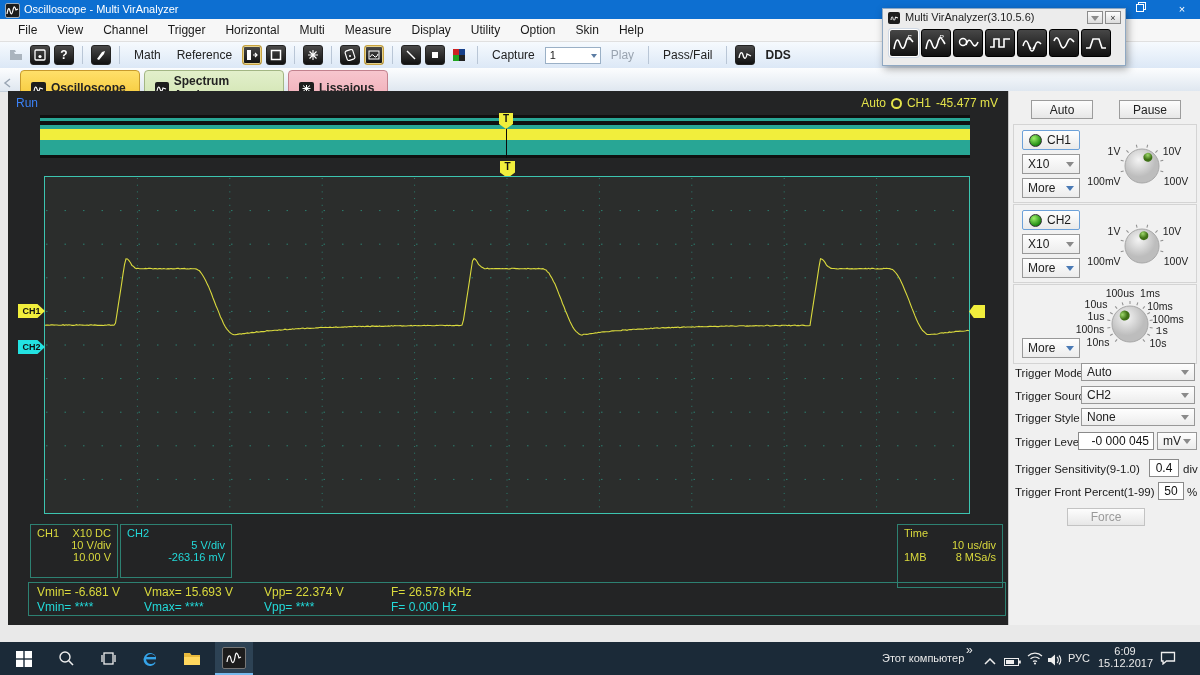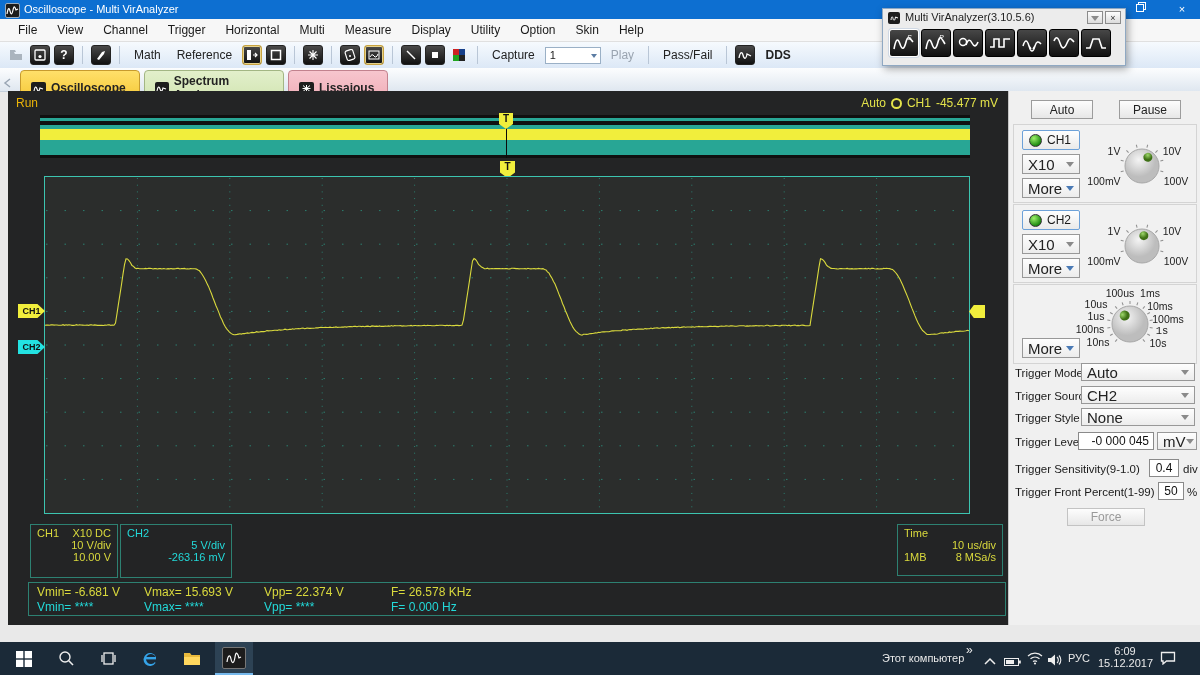--- a/index.html
+++ b/index.html
@@ -31,21 +31,21 @@
   .dda{width:0;height:0;border-left:3.5px solid transparent;border-right:3.5px solid transparent;
     border-top:4px solid #5b7ca3;display:inline-block;}
   
   .tabbar{left:0;top:68px;width:1200px;height:23px;background:linear-gradient(#fcfdfe,#dfe7f0);
     border-bottom:1px solid #c3cfdc;}
   .tab{position:absolute;top:2px;height:36px;border-radius:4px 4px 0 0;display:flex;align-items:center;
     gap:5px;padding:0 10px;font-size:12px;font-weight:bold;color:#222;box-sizing:border-box;}
   .tabicon{width:15px;height:13px;background:#1d1d1d;border-radius:2px;display:flex;align-items:center;justify-content:center;}
   
   .scope{left:8px;top:91px;width:1000px;height:534px;background:#232425;}
-  .runlbl{left:8px;top:5px;color:#eab308;font-size:12px;}
+  .runlbl{left:8px;top:5px;color:#3b82f6;font-size:12px;}
   .readout{right:10px;top:5px;color:#e3e34a;font-size:12px;display:flex;align-items:center;gap:5px;}
   .ring{width:7px;height:7px;border:2px solid #e3e34a;border-radius:50%;display:inline-block;}
   .recbar{left:32px;top:24px;width:930px;height:43px;
     background:linear-gradient(#101010 0 3px,#28a695 3px 6px,#101010 6px 10px,#28a695 10px 14px,
     #f1ee3c 14px 25px,#28a695 25px 40px,#101010 40px 43px);}
   .ttag{background:#f1ee3c;color:#111;font-size:10px;font-weight:bold;text-align:center;
     clip-path:polygon(0 0,100% 0,100% 68%,50% 100%,0 68%);line-height:11px;}
   .gridwrap{left:36px;top:85px;width:924px;height:336px;background:#2b2d2c;border:1px solid #3cc4b0;}
   .chtag{width:27px;height:14px;font-size:9px;font-weight:bold;color:#111;line-height:14px;text-align:center;
     clip-path:polygon(0 0,72% 0,100% 50%,72% 100%,0 100%);}
@@ -58,21 +58,21 @@
   
   .rpanel{left:1008px;top:91px;width:192px;height:534px;background:#f0f0f0;border-left:1px solid #c6c6c6;
     box-sizing:border-box;font-size:11.5px;color:#1a1a1a;}
   .wbtn{background:linear-gradient(#fdfdfd,#e7e7e7);border:1px solid #9c9c9c;text-align:center;
     font-size:12px;color:#222;box-sizing:border-box;}
   .group{border:1px solid #d4d4d4;background:#f1f1f1;box-sizing:border-box;}
   .ledbtn{background:linear-gradient(#fefefe,#eaeaea);border:1px solid #6da1d8;border-radius:2px;
     display:flex;align-items:center;gap:5px;padding:0 6px;box-sizing:border-box;font-size:12px;}
   .led{width:11px;height:11px;border-radius:50%;background:radial-gradient(circle at 35% 30%,#9df06a,#1f8c12 70%,#115c08);border:1px solid #333;}
   .sel{background:linear-gradient(#fefefe,#ececec);border:1px solid #989898;display:flex;align-items:center;
-    justify-content:space-between;padding:0 5px;box-sizing:border-box;font-size:15px;color:#222;}
+    justify-content:space-between;padding:0 5px;box-sizing:border-box;font-size:12px;color:#222;}
   .chev{width:0;height:0;border-left:4px solid transparent;border-right:4px solid transparent;border-top:5px solid #4a7ab5;}
   .chevg{width:0;height:0;border-left:4px solid transparent;border-right:4px solid transparent;border-top:5px solid #8a8a8a;}
   .valbox{background:#fff;border:1px solid #8a8a8a;box-sizing:border-box;font-size:12px;color:#111;
     display:flex;align-items:center;}
   .knoblbl{position:absolute;transform:translate(-50%,-50%);font-size:10.5px;color:#222;white-space:nowrap;}
   
   .statusbar{left:0;top:625px;width:1200px;height:17px;background:linear-gradient(#f8fbfe,#e4ecf5);
     border-top:1px solid #ccd8e6;font-size:11px;color:#333;}
   
   .taskbar{left:0;top:642px;width:1200px;height:33px;background:#1b2a38;color:#eee;}
@@ -295,21 +295,21 @@
         <span>X10  DC</span>
       </div>
       <div class="r">10 V/div</div>
       <div class="r">10.00 V</div>
     </div>
     <div class="abs infobox cya" style="left:112px;top:433px;width:112px;height:54px;">
       <div>CH2</div>
       <div class="r">5 V/div</div>
       <div class="r">-263.16 mV</div>
     </div>
-    <div class="abs infobox yel" style="left:889px;top:433px;width:106px;height:52px;">
+    <div class="abs infobox yel" style="left:889px;top:433px;width:106px;height:64px;">
       <div>Time</div>
       <div class="r">10 us/div</div>
       <div style="display:flex;justify-content:space-between;">
         <span>1MB</span>
         <span>8 MSa/s</span>
       </div>
     </div>
 
     <div class="abs measpanel">
       <span class="abs yel" style="left:8px;top:2px;">Vmin= -6.681 V</span>

